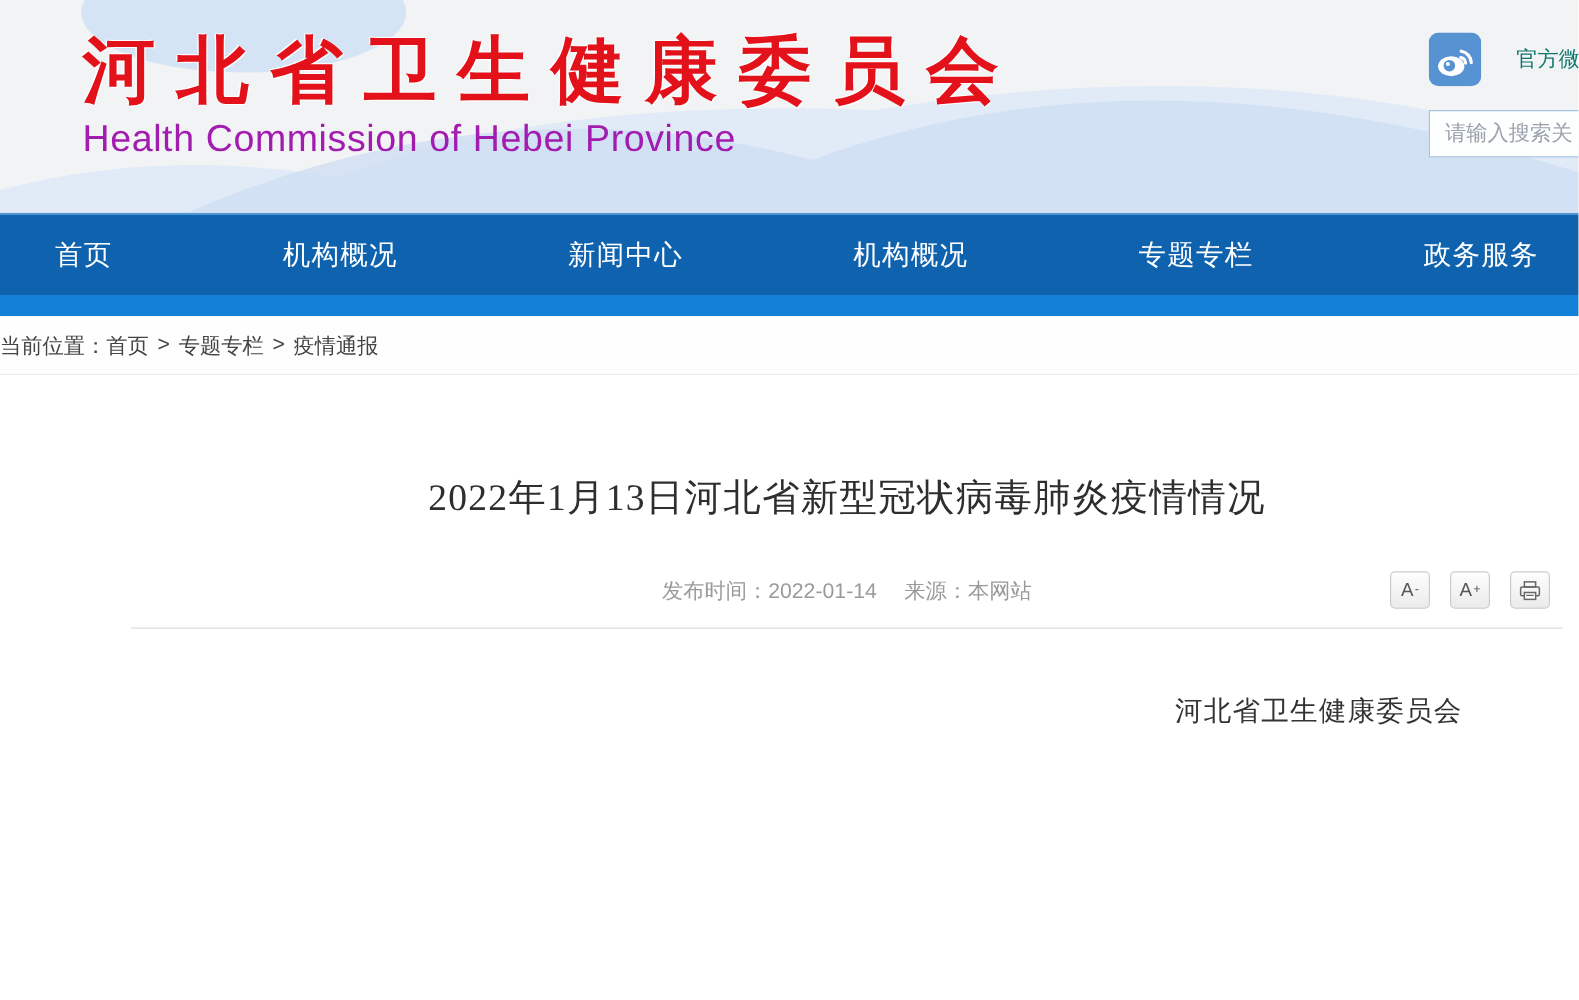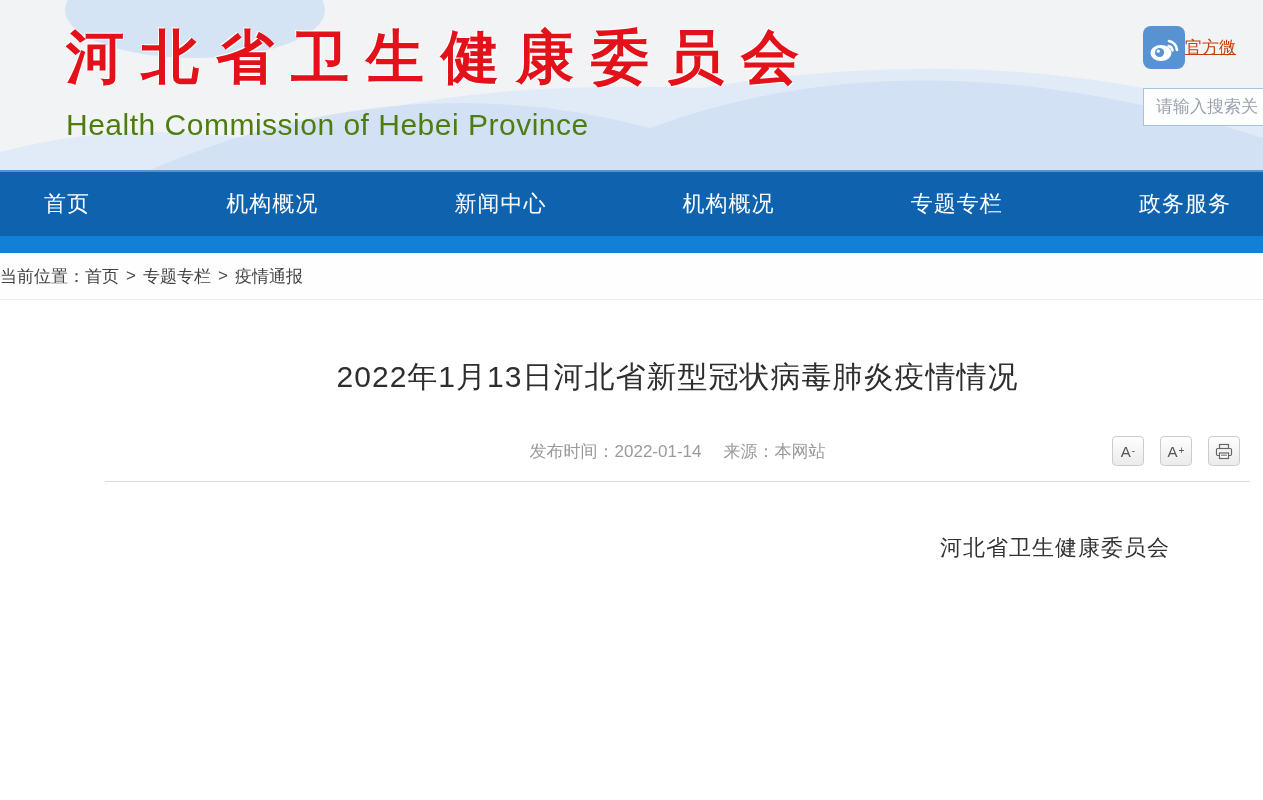--- a/index.html
+++ b/index.html
@@ -16,26 +16,26 @@
     background: #f2f3f5; overflow: hidden;
   }
   .wave-svg { position: absolute; left: 0; top: 0; width: 1263px; height: 170px; }
   .logo-block { position: absolute; left: 66px; top: 24px; z-index: 2; }
   .logo-title {
     color: #e31119; font-size: 58px; font-weight: bold;
     letter-spacing: 17px; line-height: 66px; white-space: nowrap;
     text-shadow: 1px 1px 0 #fff, -1px -1px 0 #fff;
   }
   .logo-subtitle {
-    color: #4d7c0f; font-size: 30px; font-weight: 500;
-    letter-spacing: 0.5px; margin-top: 18px; white-space: nowrap;
+    color: #a21caf; font-size: 30px; font-weight: 500;
+    letter-spacing: 0.5px; margin-top: 5px; white-space: nowrap;
   }
   .weibo-row { position: absolute; left: 1143px; top: 26px; z-index: 2; display: flex; align-items: center; }
   .weibo-icon-box { width: 42px; height: 43px; display: inline-block; }
-  .weibo-label { font-size: 17px; color: #c2410c; white-space: nowrap; text-decoration: underline; }
+  .weibo-label { margin-left: 28px; font-size: 17px; color: #0f766e; white-space: nowrap; }
   .search-input {
     position: absolute; left: 1143px; top: 88px; z-index: 2;
     width: 210px; height: 38px;
     border: 1px solid #a3c3e0; background: #fdfefe;
     font-size: 17px; color: #555; padding: 0 12px;
     font-family: "Liberation Sans", sans-serif; outline: none;
   }
   .search-input::placeholder { color: #9aa3ad; }
 
   
@@ -58,22 +58,22 @@
     display: flex; align-items: center; 
     font-size: 17px; color: #444;
   }
   .breadcrumb-bar span { white-space: pre; }
   .crumb-link { cursor: pointer; }
   .crumb-sep { color: #444; padding: 0 7px; }
 
   
   .content { margin: 0 13px 0 105px; width: 1145px; position: relative; }
   .article-title {
-    margin-top: 57px; text-align: center;
-    font-size: 30px; font-weight: 500; color: #2e2e2e; letter-spacing: 1px;
+    margin-top: 78px; text-align: center;
+    font-size: 30px; font-weight: 500; color: #2e2e2e; letter-spacing: 1px; font-family: Liberation Serif, serif;
   }
   .meta-row { position: relative; margin-top: 38px; height: 32px; }
   .meta-center {
     text-align: center; font-size: 17px; color: #9a9a9a; line-height: 32px;
   }
   .meta-center .meta-gap { display: inline-block; width: 22px; }
   .meta-buttons { position: absolute; right: 10px; top: 0; display: flex; gap: 16px; }
   .tool-btn {
     width: 32px; height: 30px; border: 1px solid #ccc; border-radius: 4px;
     background: linear-gradient(#fefefe, #ebebeb);

